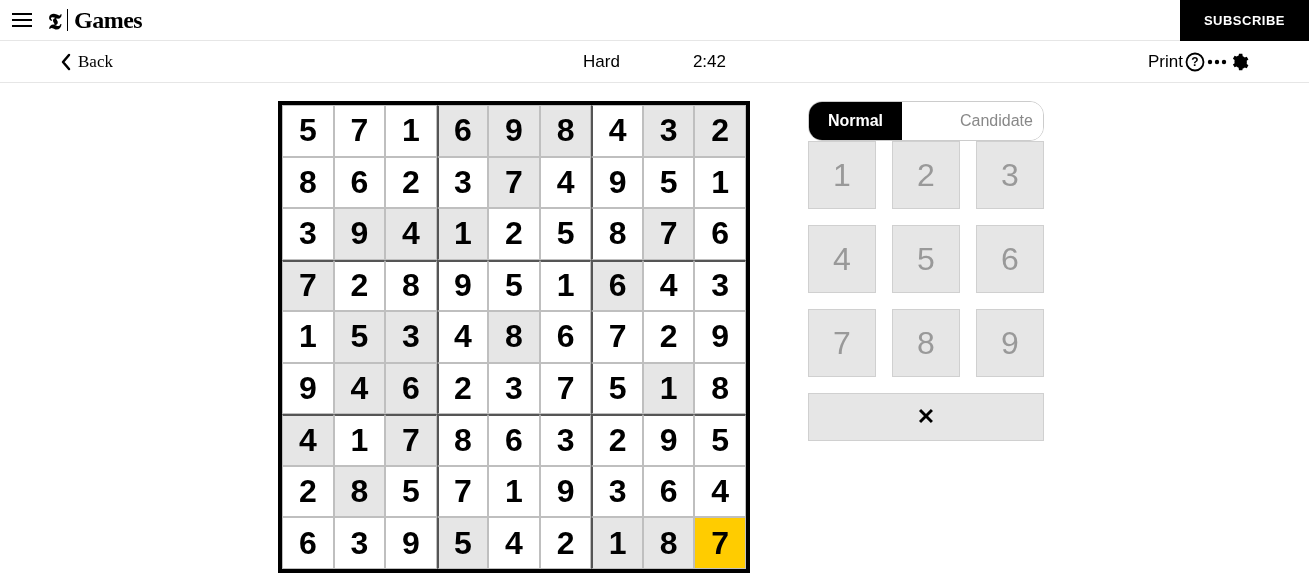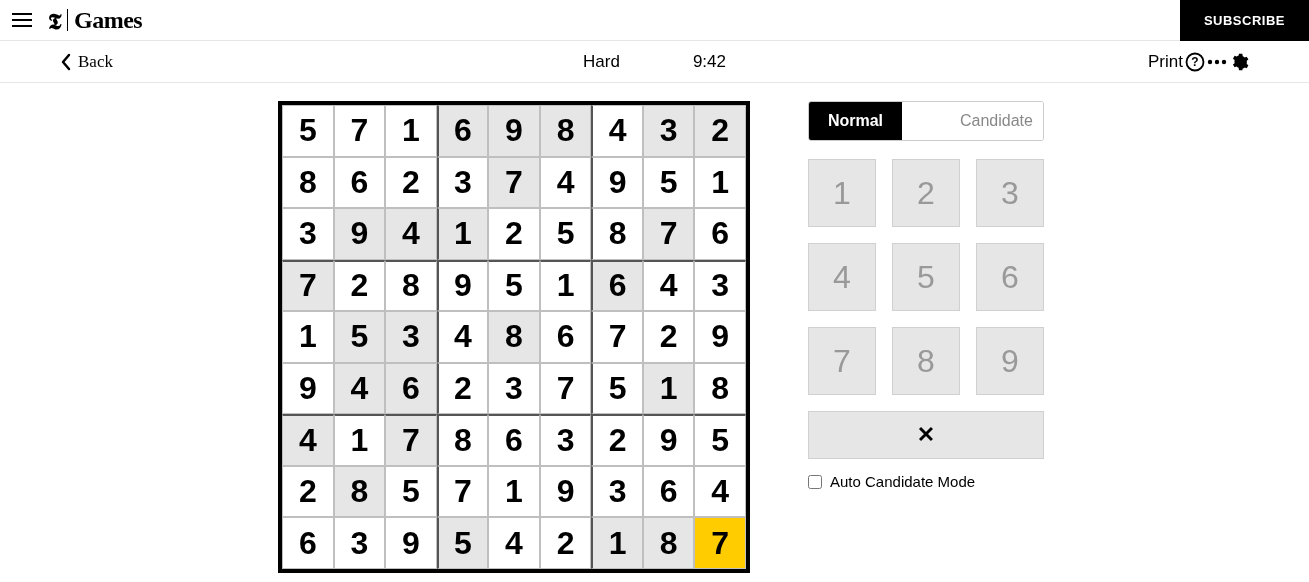--- a/index.html
+++ b/index.html
@@ -31,21 +31,21 @@
   .board { width: 472px; height: 472px; border: 4px solid #000; display:grid; grid-template-columns: repeat(9,1fr); grid-template-rows: repeat(9,1fr); }
   .cell { border: 1px solid #bfbfbf; display:flex; align-items:center; justify-content:center; font-size:32px; font-weight:700; font-family: Arial, sans-serif; color:#000; background:#fff; cursor:pointer;}
   .cell.prefilled { background:#e6e6e6; }
   .cell.selected { background:#ffcc00; }
   
   .cell.bt { border-top: 2px solid #555; }
   .cell.bl { border-left: 2px solid #555; }
 
   
   .side { width: 236px; }
-  .mode-toggle { display:flex; border:1px solid #ccc; border-radius:3px; overflow:hidden; margin-bottom:18px;}
+  .mode-toggle { display:flex; border:1px solid #ccc; border-radius:14px; overflow:hidden; }
   .mode-btn { flex:1; text-align:center; padding:10px 0; font-size:16px; cursor:pointer; background:#fff;}
   .mode-btn.active { background:#000; color:#fff; font-weight:600;}
   .mode-btn:not(.active) { color:#888;padding-left:48px; }
   .keypad { display:grid; grid-template-columns: repeat(3, 68px); grid-template-rows: repeat(3, 68px); gap:16px; margin-bottom:16px;}
   .key { background:#e6e6e6; border:1px solid #d0d0d0; display:flex; align-items:center; justify-content:center; font-size:32px; color:#999; font-family: Arial, sans-serif; cursor:pointer;}
   .clear-btn { width: 236px; height:48px; background:#e6e6e6; border:1px solid #d0d0d0; display:flex; align-items:center; justify-content:center; font-size:22px; font-weight:700; cursor:pointer; margin-bottom:14px;}
   .auto { display:flex; align-items:center; gap:8px; font-size:15px;}
   .auto input { width:14px; height:14px; }
 
   svg { display:block; }
@@ -73,21 +73,21 @@
 
 <div class="toolbar">
   <div class="back">
     <svg width="12" height="18" viewBox="0 0 12 18">
         <path d="M9 2 L3 9 L9 16" stroke="#000" stroke-width="2.5" fill="none" stroke-linecap="round" stroke-linejoin="round"></path>
       </svg>
     <span>Back</span>
   </div>
   <div class="toolbar-center">
     <span>Hard</span>
-    <span>9:42</span>
+    <span>2:42</span>
   </div>
   <div class="toolbar-right">
     <span>Print</span>
     <span class="icon-btn">
       <svg width="20" height="20" viewBox="0 0 20 20">
           <circle cx="10" cy="10" r="8.5" stroke="#000" stroke-width="1.8" fill="none"></circle>
           <text x="10" y="14" text-anchor="middle" font-size="12" font-family="Arial" font-weight="700">?</text>
         </svg>
     </span>
     <span class="icon-btn">
@@ -200,18 +200,14 @@
         <div class="key">2</div>
         <div class="key">3</div>
         <div class="key">4</div>
         <div class="key">5</div>
         <div class="key">6</div>
         <div class="key">7</div>
         <div class="key">8</div>
         <div class="key">9</div>
       </div>
     <div class="clear-btn">✕</div>
-    <label class="auto">
-      <input type="checkbox" style="">
-      <span>Auto Candidate Mode</span>
-    </label>
   </div>
 </div>
 
 </body></html>

